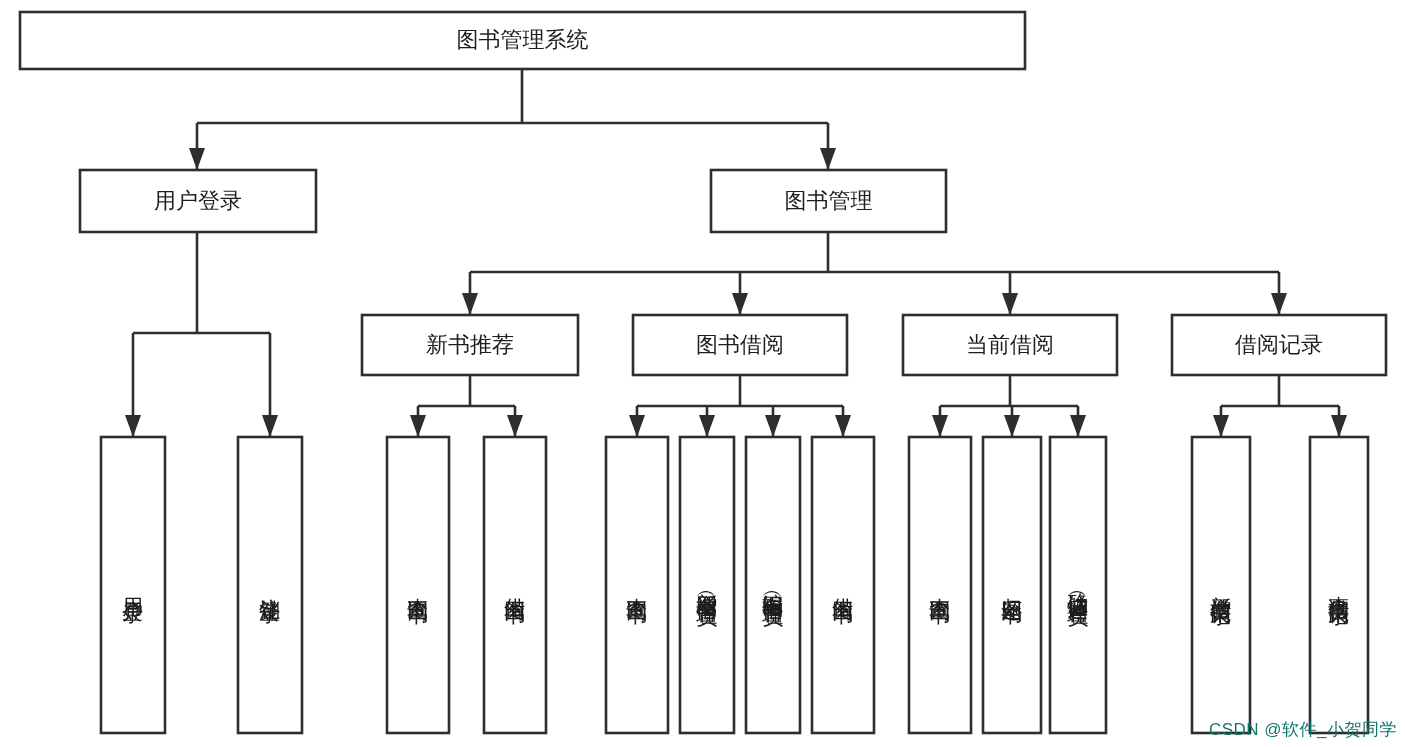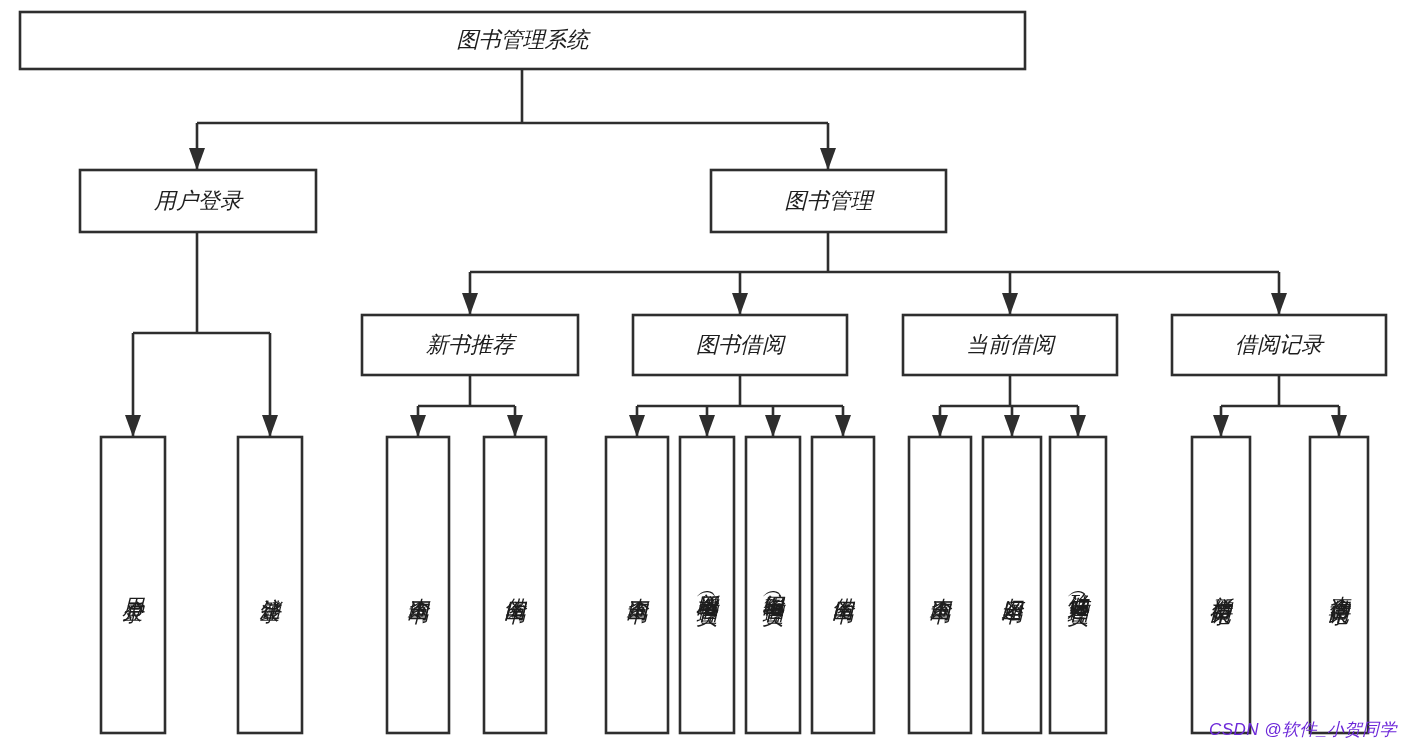--- a/index.html
+++ b/index.html
@@ -11,21 +11,20 @@
     width: 1405px;
     height: 747px;
     font-family: "Liberation Sans", "DejaVu Sans", sans-serif;
     overflow: hidden;
   }
   #diagram-root {
     position: relative;
     width: 1405px;
     height: 747px;
     background: #ffffff;
-    font-style: italic;
   }
   svg.diagram-canvas {
     position: absolute;
     left: 0;
     top: 0;
     width: 1405px;
     height: 747px;
     display: block;
   }
   .node-box {
@@ -62,21 +61,21 @@
     text-align: center;
     white-space: nowrap;
     pointer-events: none;
   }
   .watermark {
     position: absolute;
     right: 8px;
     bottom: 6px;
     font-family: "Liberation Sans", "DejaVu Sans", sans-serif;
     font-size: 17px;
-    color: #6d28d9;
+    color: #0f766e;
     letter-spacing: 0.5px;
     user-select: none;
     text-align: center;
   }
 </style>
 </head>
 <body>
 
 <div id="diagram-root">
 

